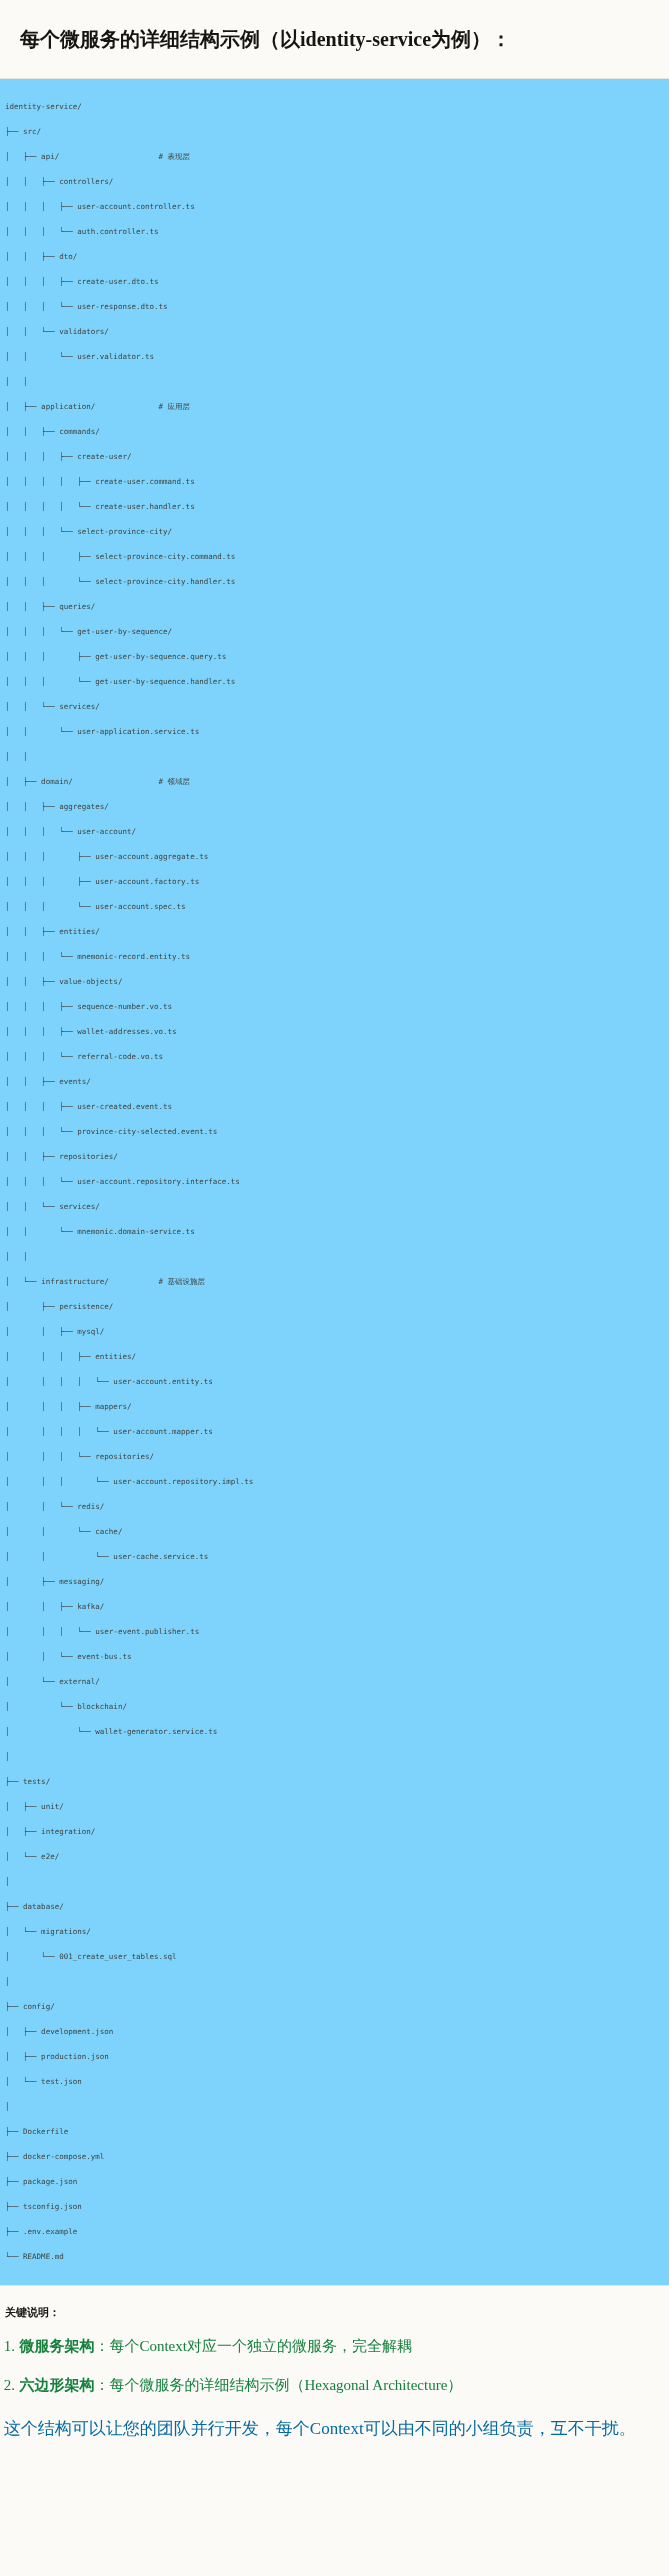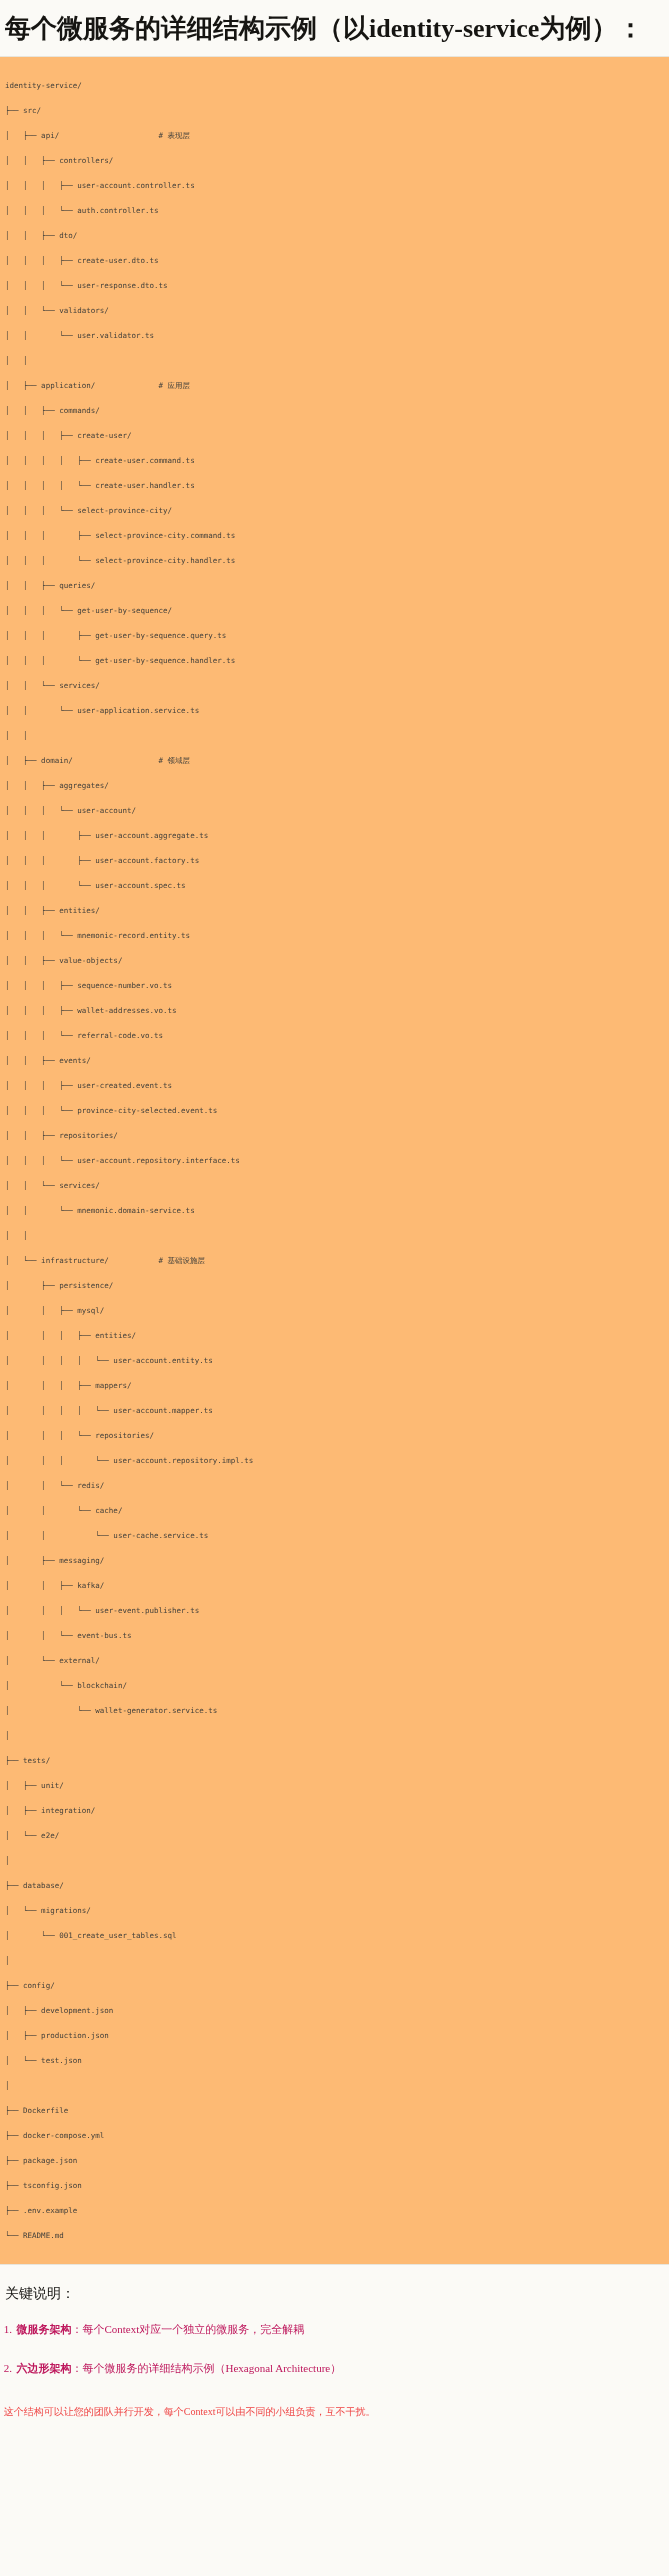--- a/index.html
+++ b/index.html
@@ -3,65 +3,65 @@
 <meta charset="utf-8">
 <style>
   html, body { margin: 0; padding: 0; }
   body {
     width: 669px;
     background: #fbfaf6;
     color: #1d1c19;
     font-family: "Liberation Serif", serif;
   }
   .page-title {
-    margin: 0;
+    margin: 15px;
     padding: 10px 5px 8.8px 5px;
-    font-size: 26px;
+    font-size: 20px;
     font-weight: bold;
     line-height: 1.45;
     color: #161512;
   }
   .code-block {
-    background: #fdba74;
+    background: #7dd3fc;
     border-top: 0.6px solid #e8e5dc;
     border-bottom: 0.6px solid #e8e5dc;
     padding: 15.6px 5px;
   }
   .code-block pre {
     margin: 0;
     font-family: "DejaVu Sans Mono", monospace;
     font-size: 7.5px;
     line-height: 25px;
     color: #403f3a;
     white-space: pre;
   }
   .bottom-section {
     padding: 0 6.3px 17px 3.8px;
   }
   .keypoints-heading {
     margin: 19.4px 0 0 1.3px;
-    font-size: 14px;
-    font-weight: normal;
+    font-size: 11px;
+    font-weight: bold;
     line-height: 1.4;
     color: #161512;
   }
   .kp-list { margin-top: 16.3px; }
   .kp-item {
-    font-size: 11px;
+    font-size: 15px;
     line-height: 19px;
     margin-bottom: 20px;
-    color: #be185d;
+    color: #15803d;
   }
   .kp-num { margin-right: 4.4px; }
   .kp-label { font-weight: bold; }
   .closing-paragraph {
-    font-size: 10px;
+    font-size: 17px;
     line-height: 19px;
     margin: 24.4px 0 0 0;
-    color: #ef4444;
+    color: #0369a1;
   }
 </style>
 </head>
 <body>
 
 <h1 class="page-title">每个微服务的详细结构示例（以identity-service为例）：</h1>
 
 <div class="code-block">
   <pre>identity-service/
 ├── src/

